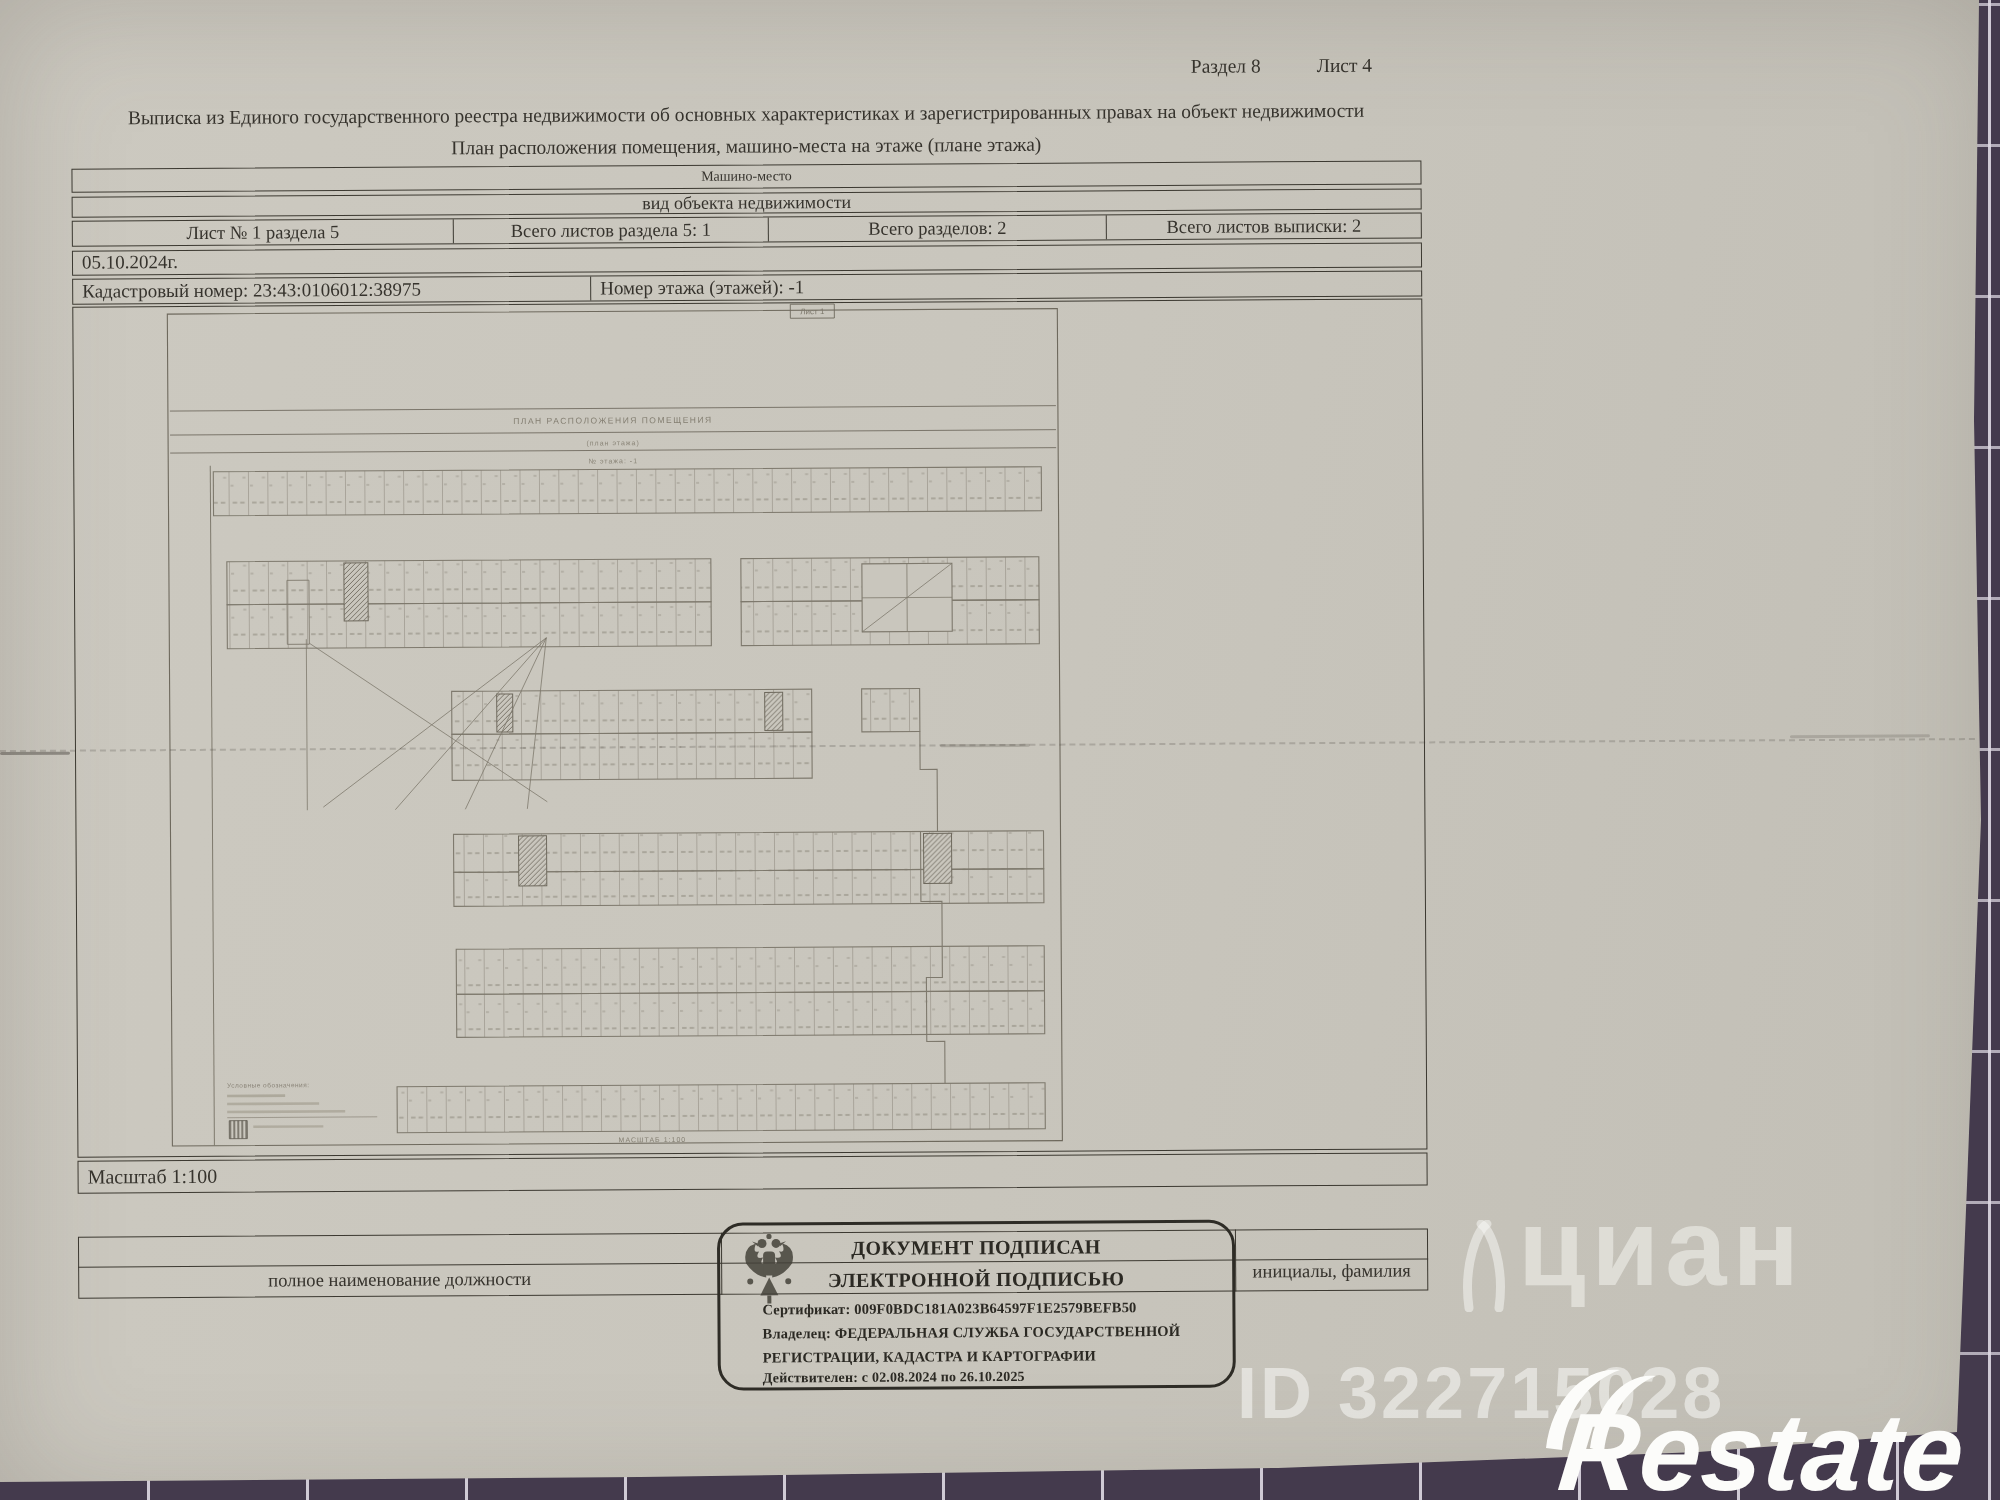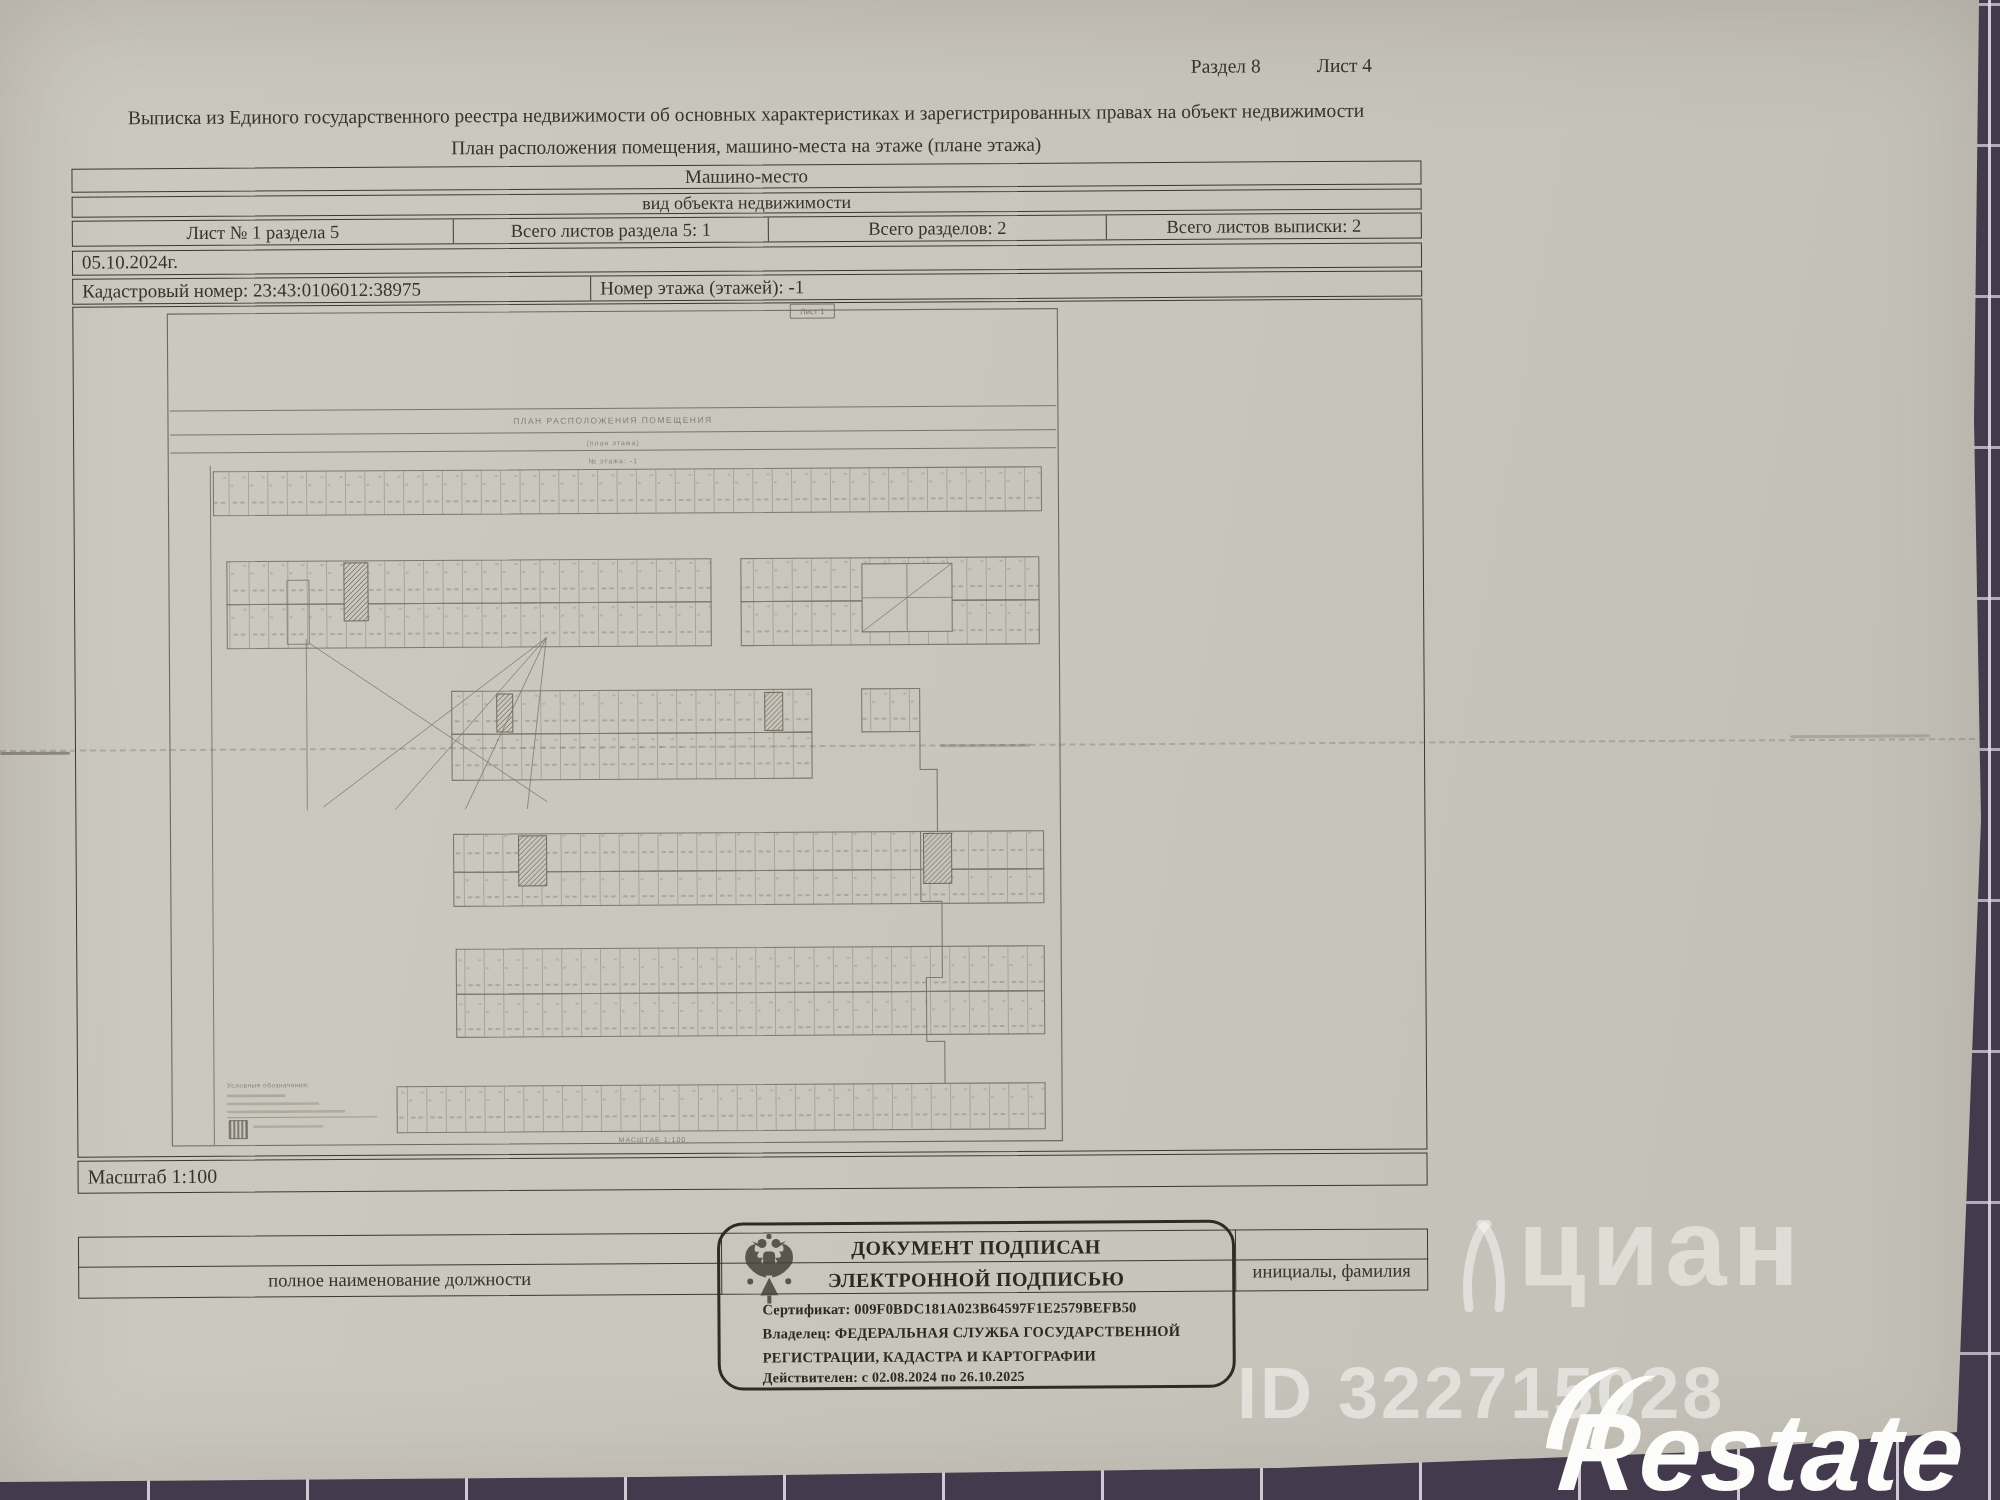--- a/index.html
+++ b/index.html
@@ -50,21 +50,21 @@
 
     <div class="abs doc-text" style="left:1195px;top:56px;display:flex;gap:56px;">
       <span>Раздел 8</span>
       <span>Лист 4</span>
     </div>
 
     <div class="abs doc-text" style="left:75px;top:101px;width:1350px;text-align:center;">Выписка из Единого государственного реестра недвижимости об основных характеристиках и зарегистрированных правах на объект недвижимости</div>
     <div class="abs doc-text" style="left:75px;top:133px;width:1350px;text-align:center;">План расположения помещения, машино-места на этаже (плане этажа)</div>
 
     <div class="row center" style="left:75px;top:163px;width:1350px;height:24px;">
-      <span style="font-size:19px;">Машино-место</span>
+      <span style="font-size:14px;">Машино-место</span>
     </div>
     <div class="row center" style="left:75px;top:190.5px;width:1350px;height:21px;">
       <span style="font-size:18px;">вид объекта недвижимости</span>
     </div>
     <div class="row" style="left:75px;top:215px;width:1350px;height:26px;font-size:18.5px;">
       <div class="cell" style="width:380px;">Лист № 1 раздела 5</div>
       <div class="cell b-l" style="width:315px;">Всего листов раздела 5: 1</div>
       <div class="cell b-l" style="width:338px;">Всего разделов: 2</div>
       <div class="cell b-l" style="flex:1;">Всего листов выписки: 2</div>
     </div>

